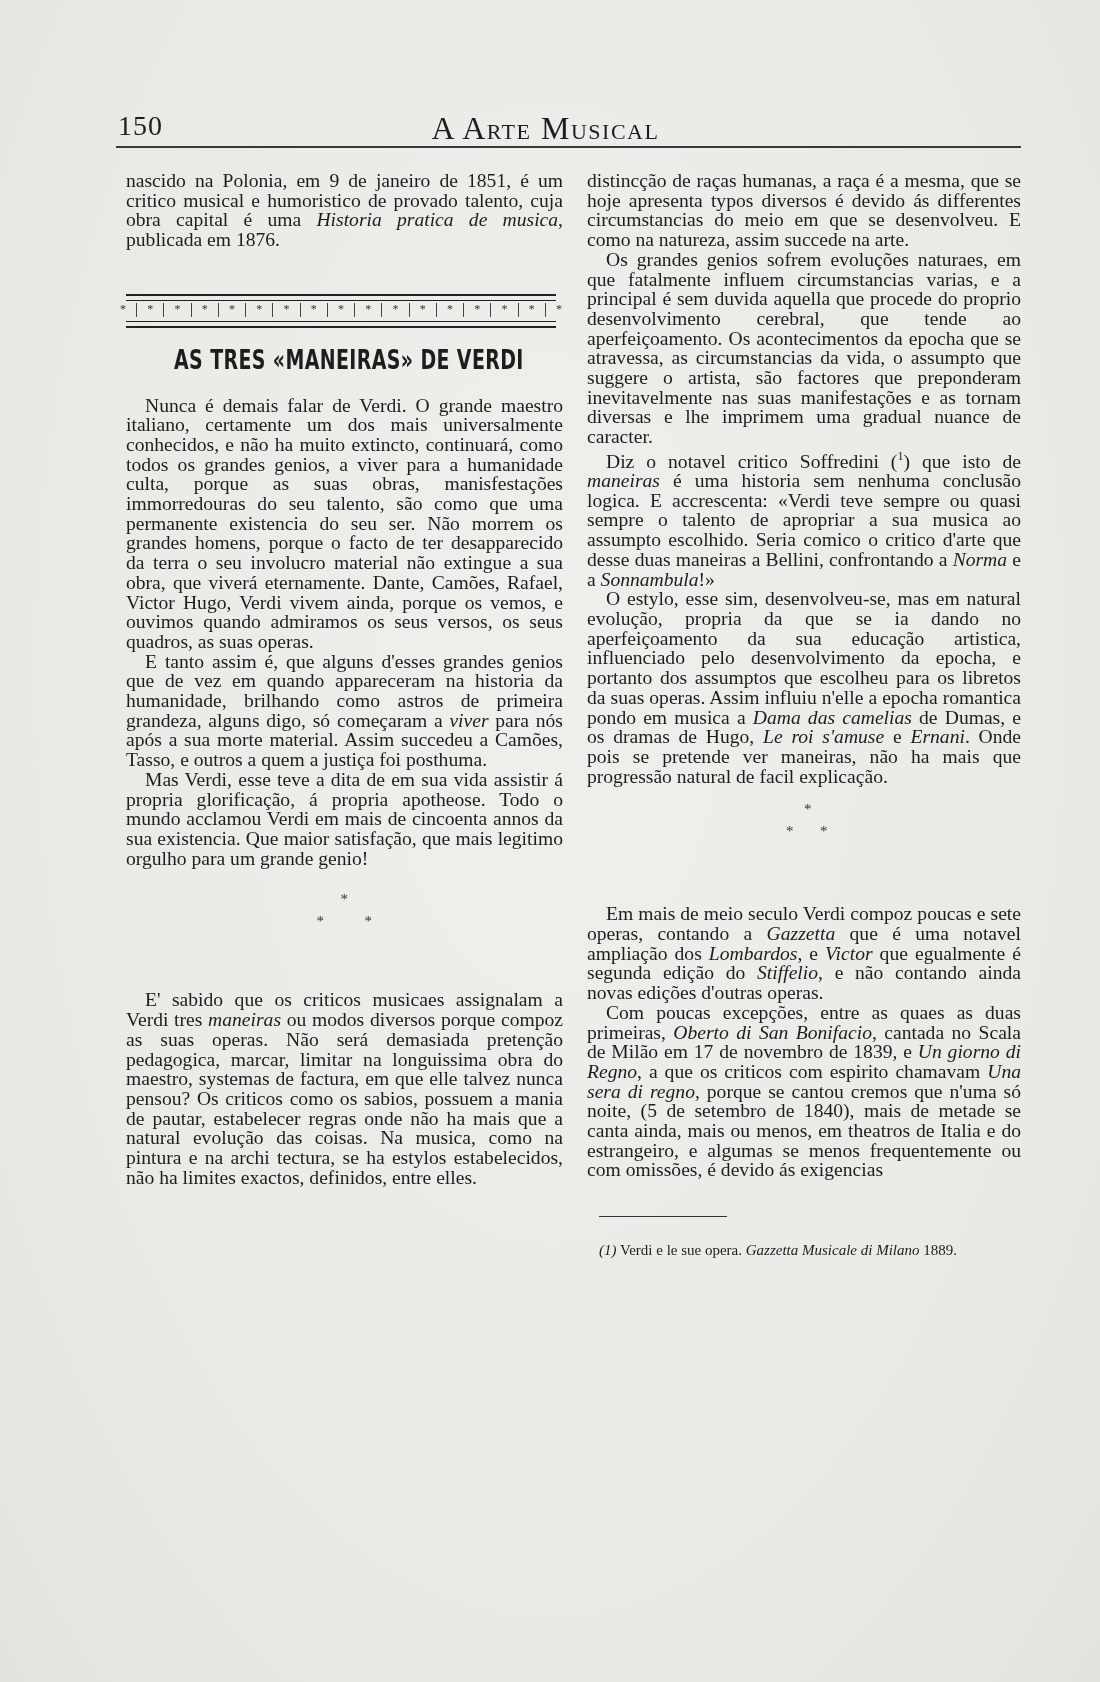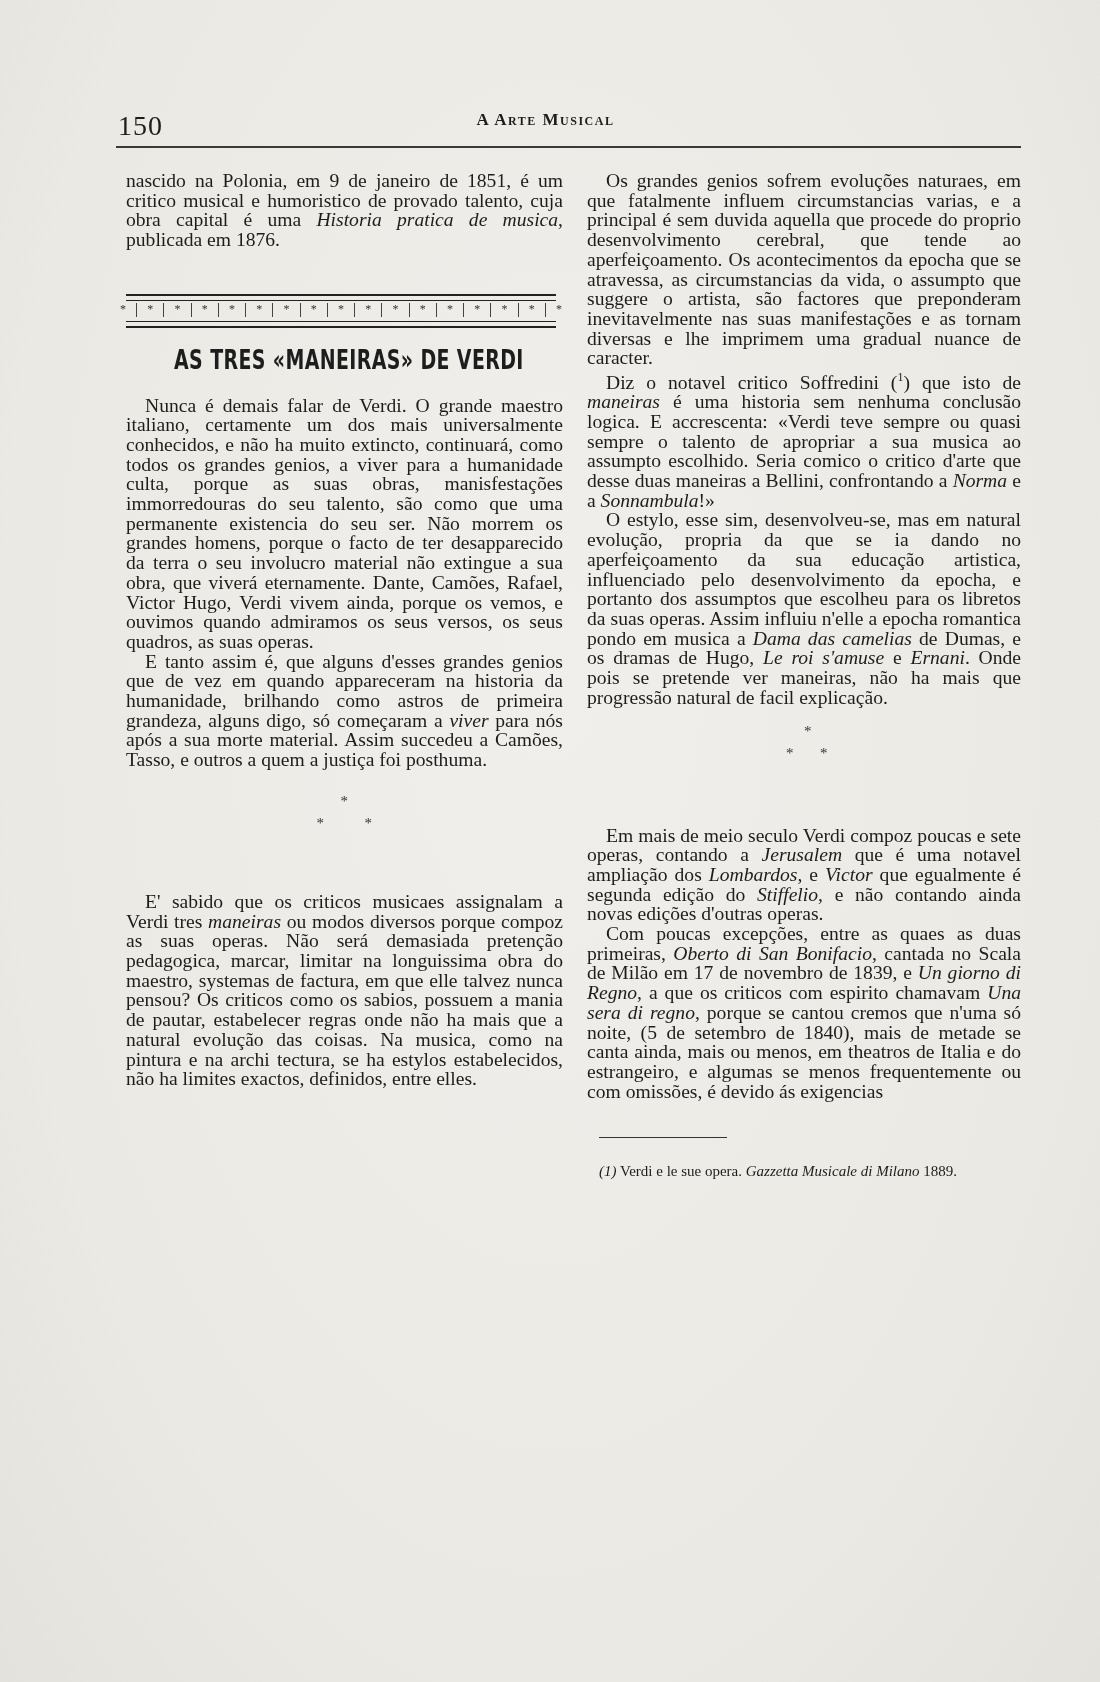--- a/index.html
+++ b/index.html
@@ -10,21 +10,21 @@
     overflow: hidden;
     font-family: "Liberation Serif", "DejaVu Serif", serif;
     color: #1d1d1d;
   }
   .page { position: absolute; left: 0; top: 0; width: 1100px; height: 1682px;
     background: radial-gradient(ellipse at 50% 40%, #f0efeb 0%, #eae9e4 70%, #e4e2dc 100%); }
 
   .running-head { position: absolute; left: 118px; top: 110px; width: 900px; height: 30px; }
   .page-number { position: absolute; left: 0; top: 0; font-size: 28px; letter-spacing: 1px; }
   .journal-title { position: absolute; left: 0; right: 0; top: 0; text-align: center;
-    font-size: 17px; font-variant: small-caps; letter-spacing: 1.5px; padding-right: 45px; font-weight: bold; }
+    font-size: 32px; font-variant: small-caps; letter-spacing: 1.5px; padding-right: 45px; }
   .head-rule { position: absolute; left: 116px; top: 146px; width: 905px; height: 2px; background: #3a3a3a; }
 
   .column { position: absolute; top: 171px; font-size: 19.6px; line-height: 19.7px; text-align: justify; }
   .col-left { left: 126px; width: 437px; }
   .col-right { left: 587px; width: 434px; }
 
   .column p { margin: 0; text-indent: 0; }
   .column p.indent { text-indent: 19px; }
   .column em { font-style: italic; }
 
@@ -102,41 +102,43 @@
           <span class="sep"></span>
           <span>*</span>
         </div>
       <div class="rule-bottom"></div>
     </div>
 
     <div class="article-title">AS TRES «MANEIRAS» DE VERDI</div>
 
     <p class="indent">Nunca é demais falar de Verdi. O grande maestro italiano, certamente um dos mais universalmente conhecidos, e não ha muito extincto, continuará, como todos os grandes genios, a viver para a humanidade culta, porque as suas obras, manisfestações immorredouras do seu talento, são como que uma permanente existencia do seu ser. Não morrem os grandes homens, porque o facto de ter desapparecido da terra o seu involucro material não extingue a sua obra, que viverá eternamente. Dante, Camões, Rafael, Victor Hugo, Verdi vivem ainda, porque os vemos, e ouvimos quando admiramos os seus versos, os seus quadros, as suas operas.</p>
     <p class="indent"><span>E tanto assim é, que alguns d'esses grandes genios que de vez em quando appareceram na historia da humanidade, brilhando como astros de primeira grandeza, alguns digo, só começaram a </span><em>viver</em><span> para nós após a sua morte material. Assim succedeu a Camões, Tasso, e outros a quem a justiça foi posthuma.</span></p>
+    <p class="indent">Mas Verdi, esse teve a dita de em sua vida assistir á propria glorificação, á propria apotheose. Todo o mundo acclamou Verdi em mais de cincoenta annos da sua existencia. Que maior satisfação, que mais legitimo orgulho para um grande genio!</p>
 
     <div class="asterism">
       <span class="a1">*</span>
       <span class="a2">*</span>
       <span class="a3">*</span>
     </div>
 
     <p class="indent"><span>E' sabido que os criticos musicaes assignalam a Verdi tres </span><em>maneiras</em><span> ou modos diversos porque compoz as suas operas. Não será demasiada pretenção pedagogica, marcar, limitar na longuissima obra do maestro, systemas de factura, em que elle talvez nunca pensou? Os criticos como os sabios, possuem a mania de pautar, estabelecer regras onde não ha mais que a natural evolução das coisas. Na musica, como na pintura e na archi tectura, se ha estylos estabelecidos, não ha limites exactos, definidos, entre elles.</span></p>
   </div>
 
   <div class="column col-right">
+    <p>distincção de raças humanas, a raça é a mesma, que se hoje apresenta typos diversos é devido ás differentes circumstancias do meio em que se desenvolveu. E como na natureza, assim succede na arte.</p>
     <p class="indent">Os grandes genios sofrem evoluções naturaes, em que fatalmente influem circumstancias varias, e a principal é sem duvida aquella que procede do proprio desenvolvimento cerebral, que tende ao aperfeiçoamento. Os acontecimentos da epocha que se atravessa, as circumstancias da vida, o assumpto que suggere o artista, são factores que preponderam inevitavelmente nas suas manifestações e as tornam diversas e lhe imprimem uma gradual nuance de caracter.</p>
     <p class="indent"><span>Diz o notavel critico Soffredini (</span><sup style="font-size:12px;">1</sup><span>) que isto de </span><em>maneiras</em><span> é uma historia sem nenhuma conclusão logica. E accrescenta: «Verdi teve sempre ou quasi sempre o talento de apropriar a sua musica ao assumpto escolhido. Seria comico o critico d'arte que desse duas maneiras a Bellini, confrontando a </span><em>Norma</em><span> e a </span><em>Sonnambula</em><span>!»</span></p>
     <p class="indent"><span>O estylo, esse sim, desenvolveu-se, mas em natural evolução, propria da que se ia dando no aperfeiçoamento da sua educação artistica, influenciado pelo desenvolvimento da epocha, e portanto dos assumptos que escolheu para os libretos da suas operas. Assim influiu n'elle a epocha romantica pondo em musica a </span><em>Dama das camelias</em><span> de Dumas, e os dramas de Hugo, </span><em>Le roi s'amuse</em><span> e </span><em>Ernani</em><span>. Onde pois se pretende ver maneiras, não ha mais que progressão natural de facil explicação.</span></p>
 
     <div class="asterism" style="margin:6px 0 40px 0;">
       <span class="a1" style="margin-left:0px;">*</span>
       <span class="a2" style="margin-left:-18px;">*</span>
       <span class="a3" style="margin-left:16px;">*</span>
     </div>
 
-    <p class="indent"><span>Em mais de meio seculo Verdi compoz poucas e sete operas, contando a </span><em>Jerusalem</em><span> que é uma notavel ampliação dos </span><em>Lombardos</em><span>, e </span><em>Victor</em><span> que egualmente é segunda edição do </span><em>Stiffelio</em><span>, e não contando ainda novas edições d'outras operas.</span></p>
+    <p class="indent"><span>Em mais de meio seculo Verdi compoz poucas e sete operas, contando a </span><em>Gazzetta</em><span> que é uma notavel ampliação dos </span><em>Lombardos</em><span>, e </span><em>Victor</em><span> que egualmente é segunda edição do </span><em>Stiffelio</em><span>, e não contando ainda novas edições d'outras operas.</span></p>
     <p class="indent"><span>Com poucas excepções, entre as quaes as duas primeiras, </span><em>Oberto di San Bonifacio</em><span>, cantada no Scala de Milão em 17 de novembro de 1839, e </span><em>Un giorno di Regno</em><span>, a que os criticos com espirito chamavam </span><em>Una sera di regno</em><span>, porque se cantou cremos que n'uma só noite, (5 de setembro de 1840), mais de metade se canta ainda, mais ou menos, em theatros de Italia e do estrangeiro, e algumas se menos frequentemente ou com omissões, é devido ás exigencias</span></p>
 
     <div class="footnote-rule"></div>
     <div class="footnote"><em>(1)</em><span> Verdi e le sue opera. </span><em>Gazzetta Musicale di Milano</em><span> 1889.</span></div>
   </div>
 
 </div>
 
 </body></html>

